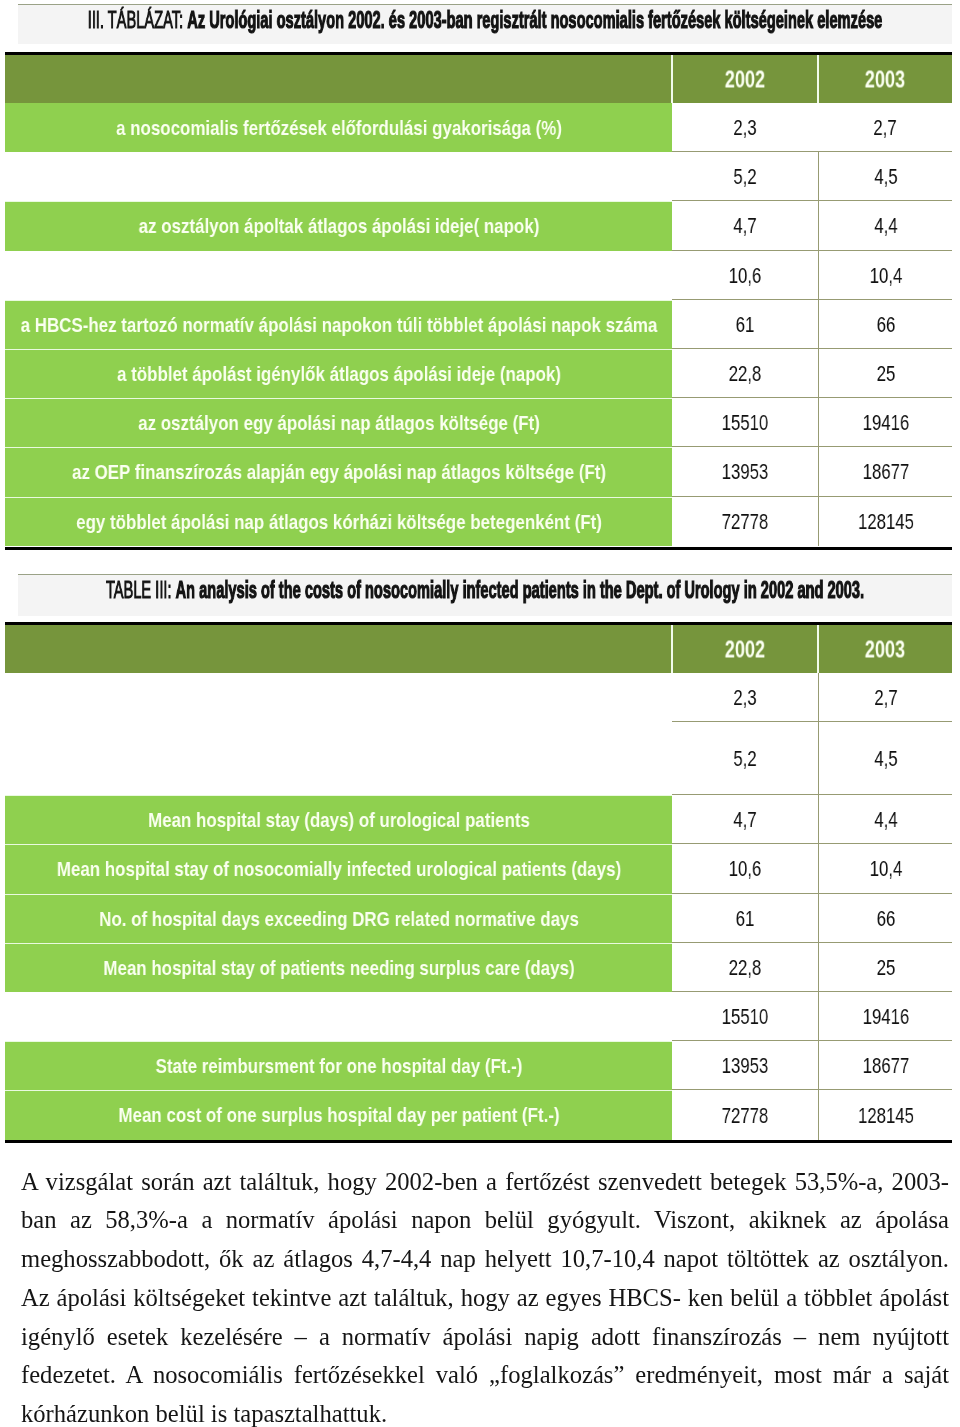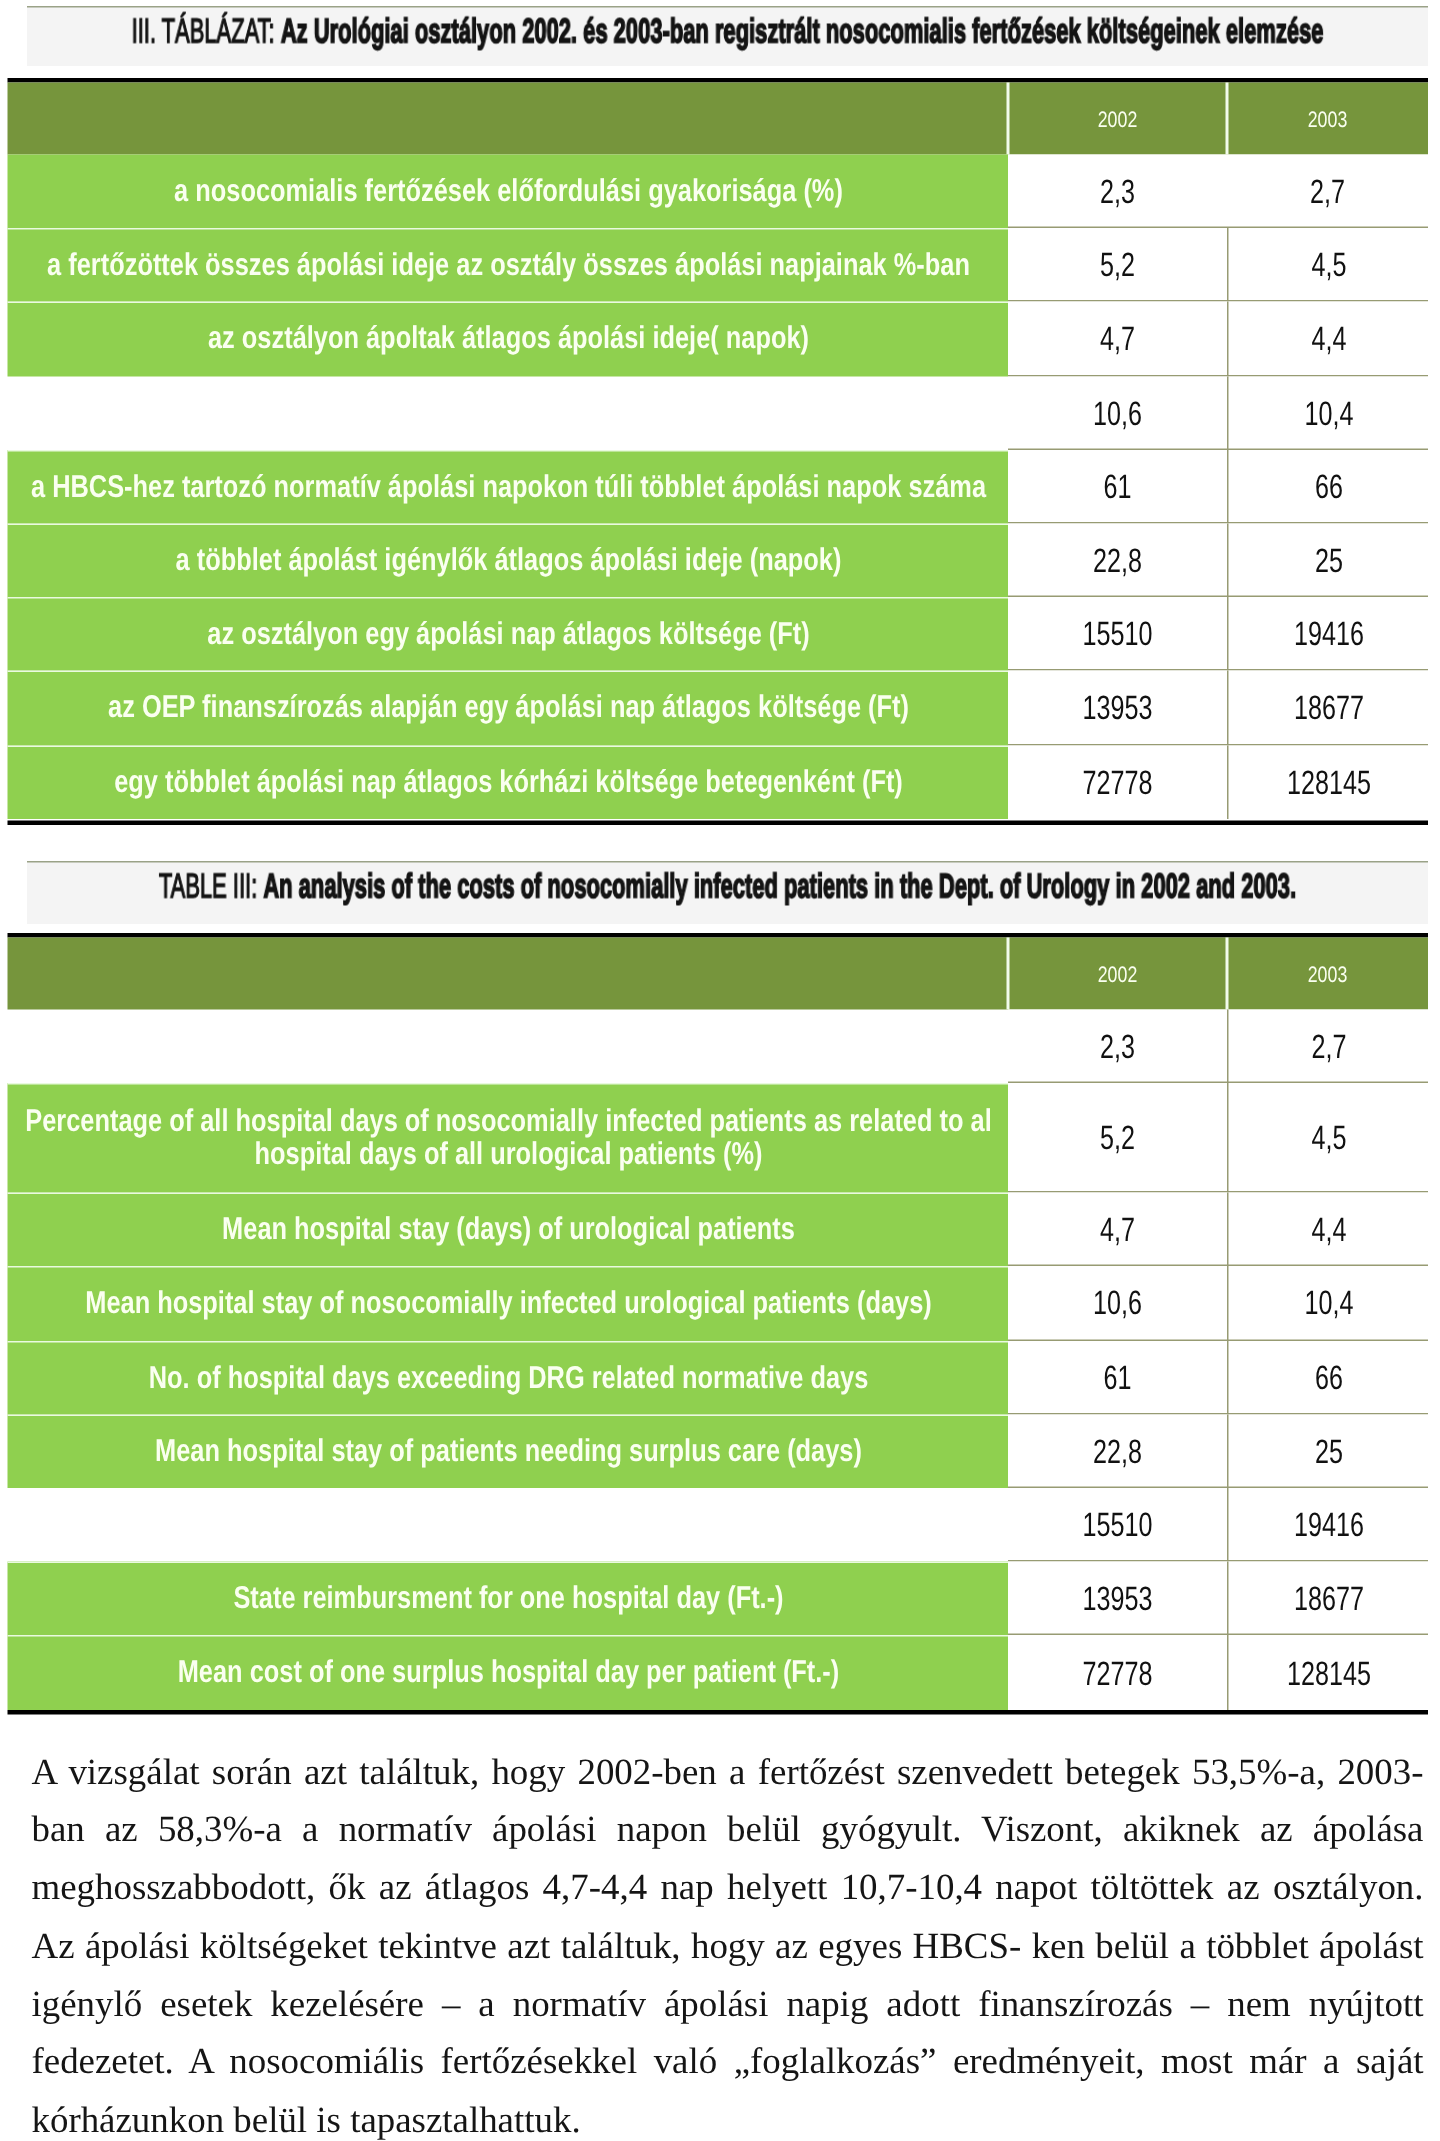--- a/index.html
+++ b/index.html
@@ -35,21 +35,21 @@
   .rule{position:absolute;left:5px;width:947px;height:3px;background:#000;}
 
   
   .tbl{position:absolute;left:5px;width:947px;box-sizing:border-box;}
   .thead{
     position:relative;height:48px;background:#76953C;box-sizing:border-box;
   }
   .thead .hsep{position:absolute;top:0;bottom:0;width:2px;background:#F2FBEC;}
   .thead .hlbl{
     position:absolute;top:0;height:48px;
-    color:#FAFFF0;font-weight:400;font-size:15px;
+    color:#FAFFF0;font-weight:700;font-size:23px;
   }
   .thead .hlbl span{
     position:absolute;left:50%;top:50%;white-space:nowrap;will-change:transform;
     transform:translate(-50%,calc(-50% + 1px)) scaleX(0.79);
   }
 
   .trow{position:relative;height:49.2px;box-sizing:border-box;}
   .cell-label{
     position:absolute;left:0;top:0;width:667px;height:100%;
     background:#8FD04F;box-sizing:border-box;
@@ -117,23 +117,20 @@
           <span class="lb">a nosocomialis fertőzések előfordulási gyakorisága (%)</span>
         </div>
       <div class="cell-val v1" style="border-bottom:1px solid #979B73;">
           <span>2,3</span>
         </div>
       <div class="cell-val v2" style="border-bottom:1px solid #979B73;">
           <span>2,7</span>
         </div>
     </div>
     <div class="trow sep">
-      <div class="cell-label ctr">
-          <span class="lb">a fertőzöttek összes ápolási ideje az osztály összes ápolási napjainak %-ban</span>
-        </div>
       <div class="cell-val v1" style="border-bottom:1px solid #979B73;">
           <span>5,2</span>
         </div>
       <div class="cell-val v2" style="border-bottom:1px solid #979B73;border-left:1px solid #979B73;">
           <span>4,5</span>
         </div>
     </div>
     <div class="trow sep">
       <div class="cell-label ctr">
           <span class="lb">az osztályon ápoltak átlagos ápolási ideje( napok)</span>
@@ -229,23 +226,20 @@
     </div>
     <div class="trow" style="">
       <div class="cell-val v1" style="border-bottom:1px solid #979B73;">
           <span>2,3</span>
         </div>
       <div class="cell-val v2" style="border-bottom:1px solid #979B73;border-left:1px solid #979B73;">
           <span>2,7</span>
         </div>
     </div>
     <div class="trow sep" style="height:73px;">
-      <div class="cell-label ctr two">
-          <span class="lb">Percentage of all hospital days of nosocomially infected patients as related to al hospital days of all urological patients (%)</span>
-        </div>
       <div class="cell-val v1" style="border-bottom:1px solid #979B73;">
           <span>5,2</span>
         </div>
       <div class="cell-val v2" style="border-bottom:1px solid #979B73;border-left:1px solid #979B73;">
           <span>4,5</span>
         </div>
     </div>
     <div class="trow sep" style="">
       <div class="cell-label ctr">
           <span class="lb">Mean hospital stay (days) of urological patients</span>

